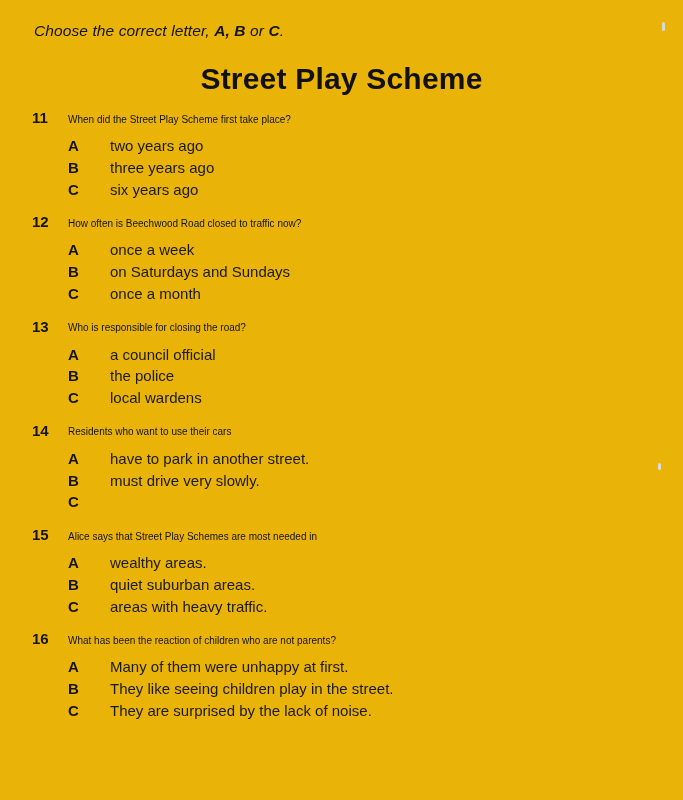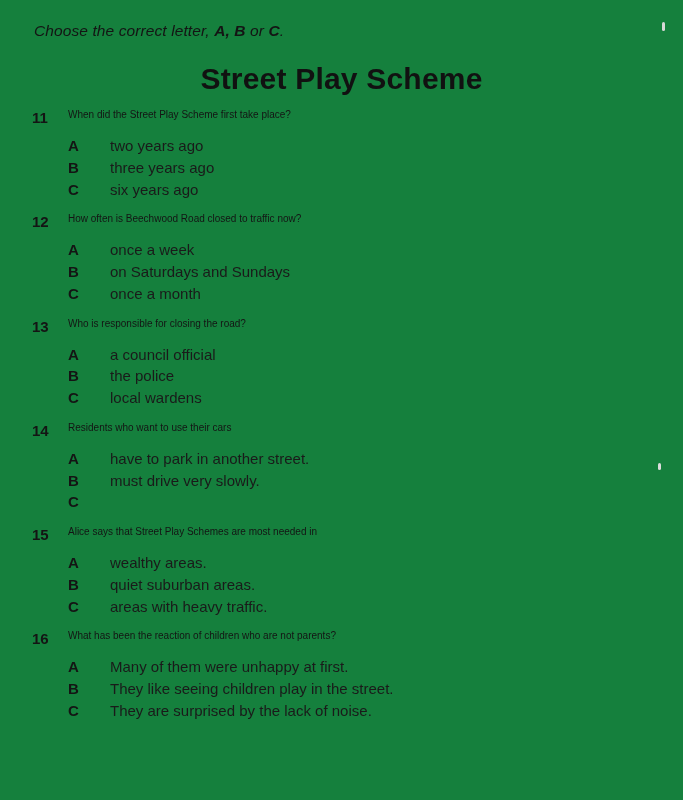--- a/index.html
+++ b/index.html
@@ -13,21 +13,21 @@
     font-family: "Liberation Sans", sans-serif;
     color: #1c1c1c;
     overflow: hidden;
   }
   .page {
     position: relative;
     width: 683px;
     height: 800px;
     box-sizing: border-box;
     padding: 18px 30px 0 30px;
-    background: #15803d;
+    background: #eab308;
   }
   .instruction {
     font-style: italic;
     font-size: 15.5px;
     font-weight: bold;
     letter-spacing: 0.1px;
     color: #141414;
     margin: 4px 0 0 4px;
   }
   .instruction .plain {
@@ -39,21 +39,21 @@
     font-weight: bold;
     color: #111111;
     margin: 22px 0 6px 0;
     letter-spacing: 0.2px;
   }
   .qblock {
     margin-top: 13px;
   }
   .qhead {
     display: flex;
-    align-items: flex-start;
+    align-items: flex-end;
   }
   .qnum {
     width: 38px;
     flex: 0 0 38px;
     font-size: 15px;
     font-weight: bold;
     color: #141414;
     padding-left: 2px;
     box-sizing: border-box;
   }

